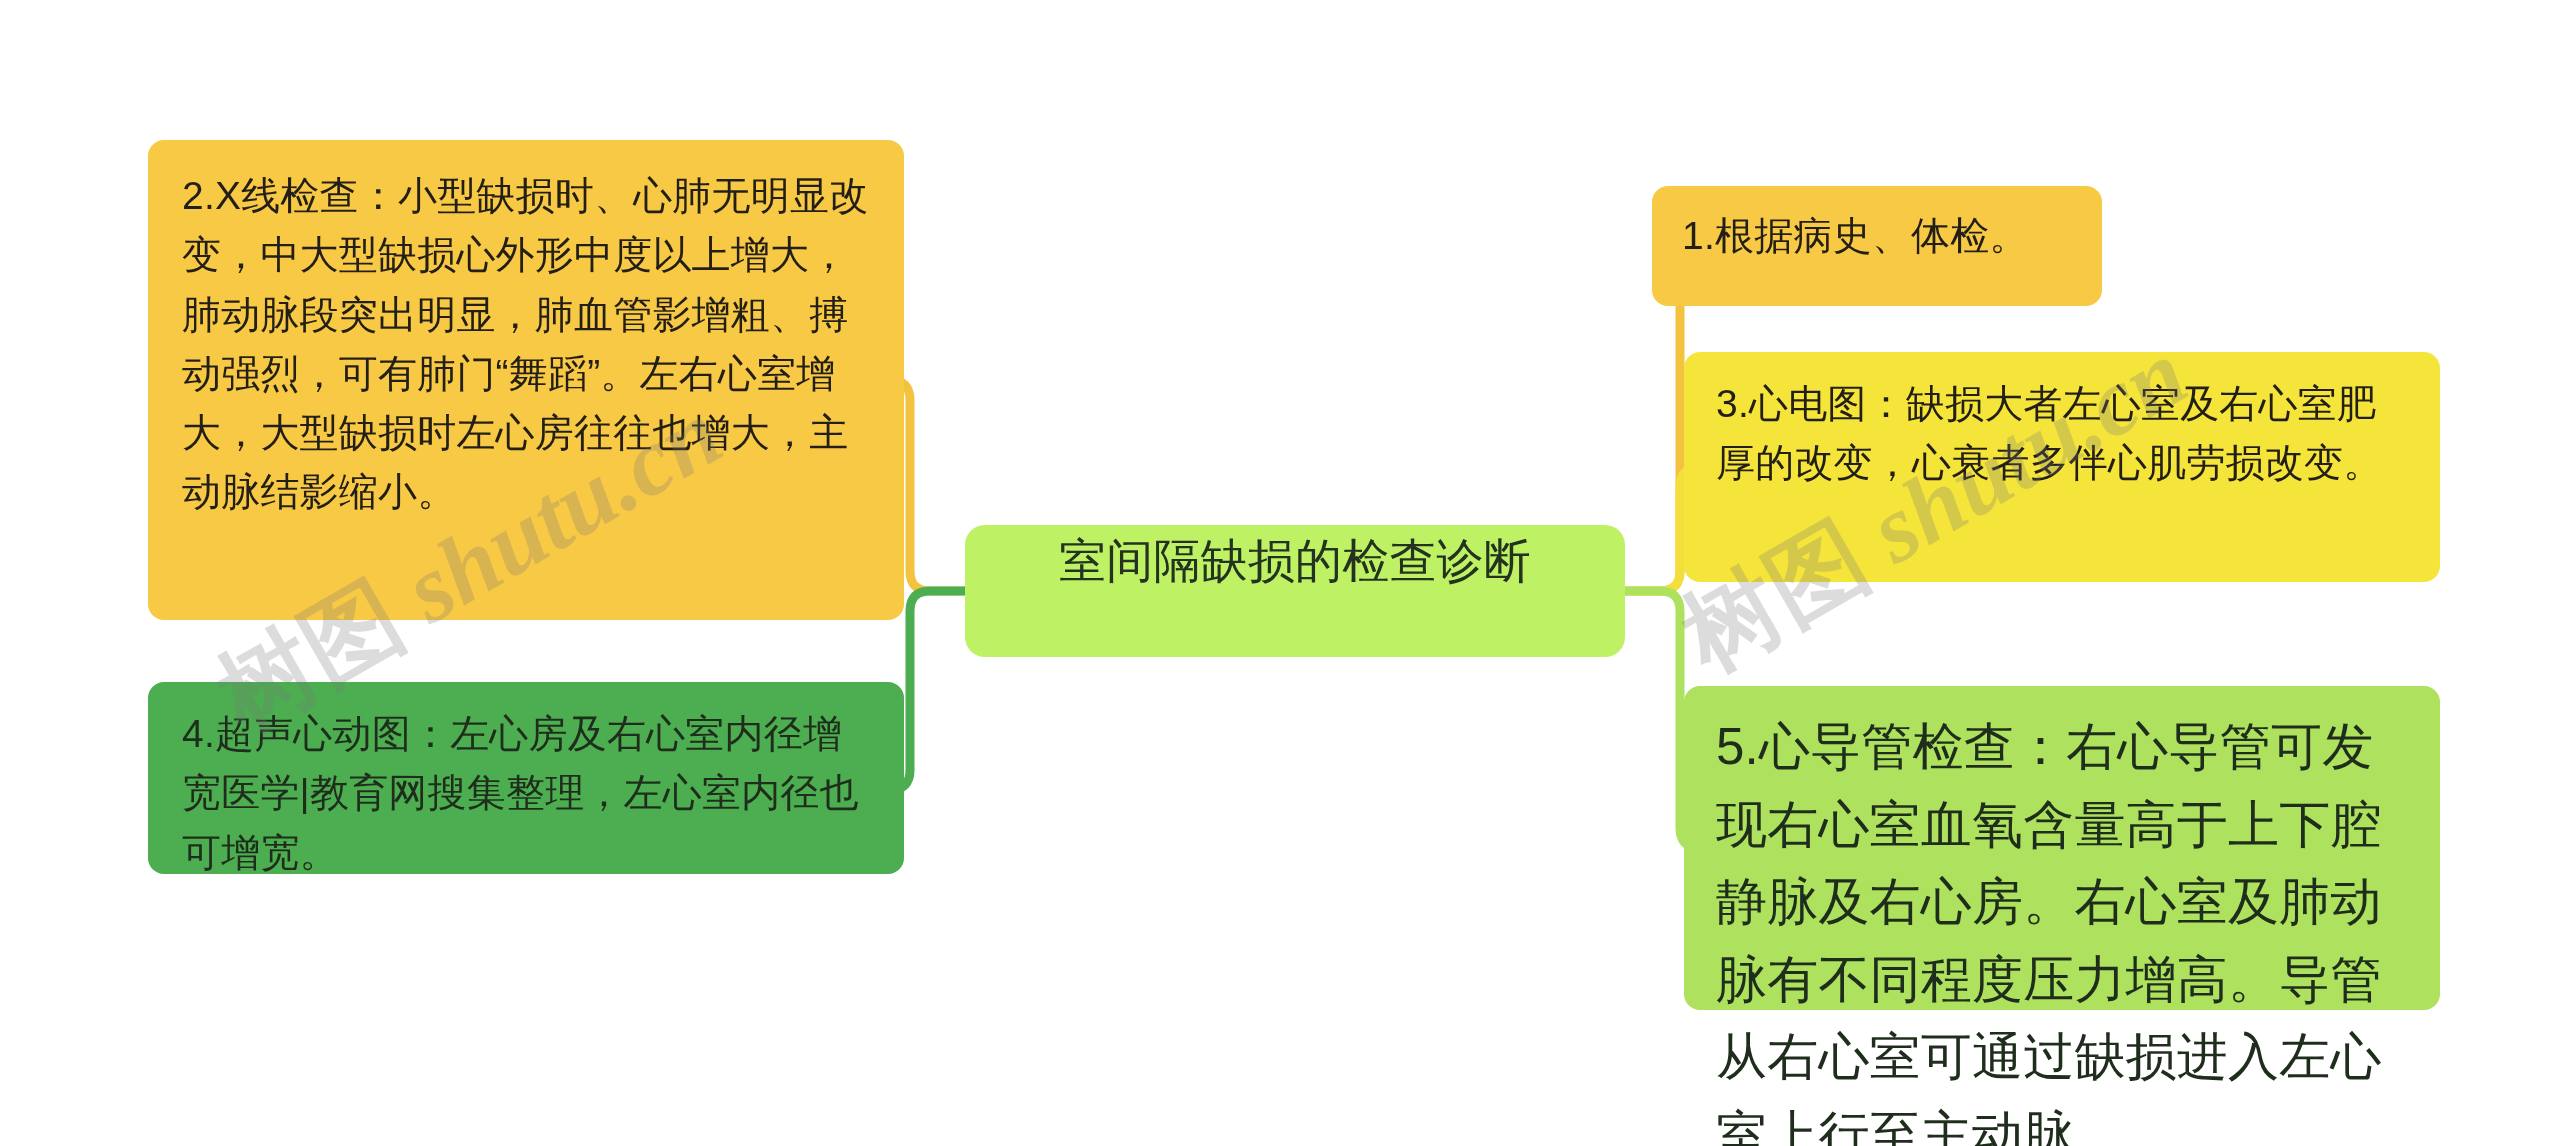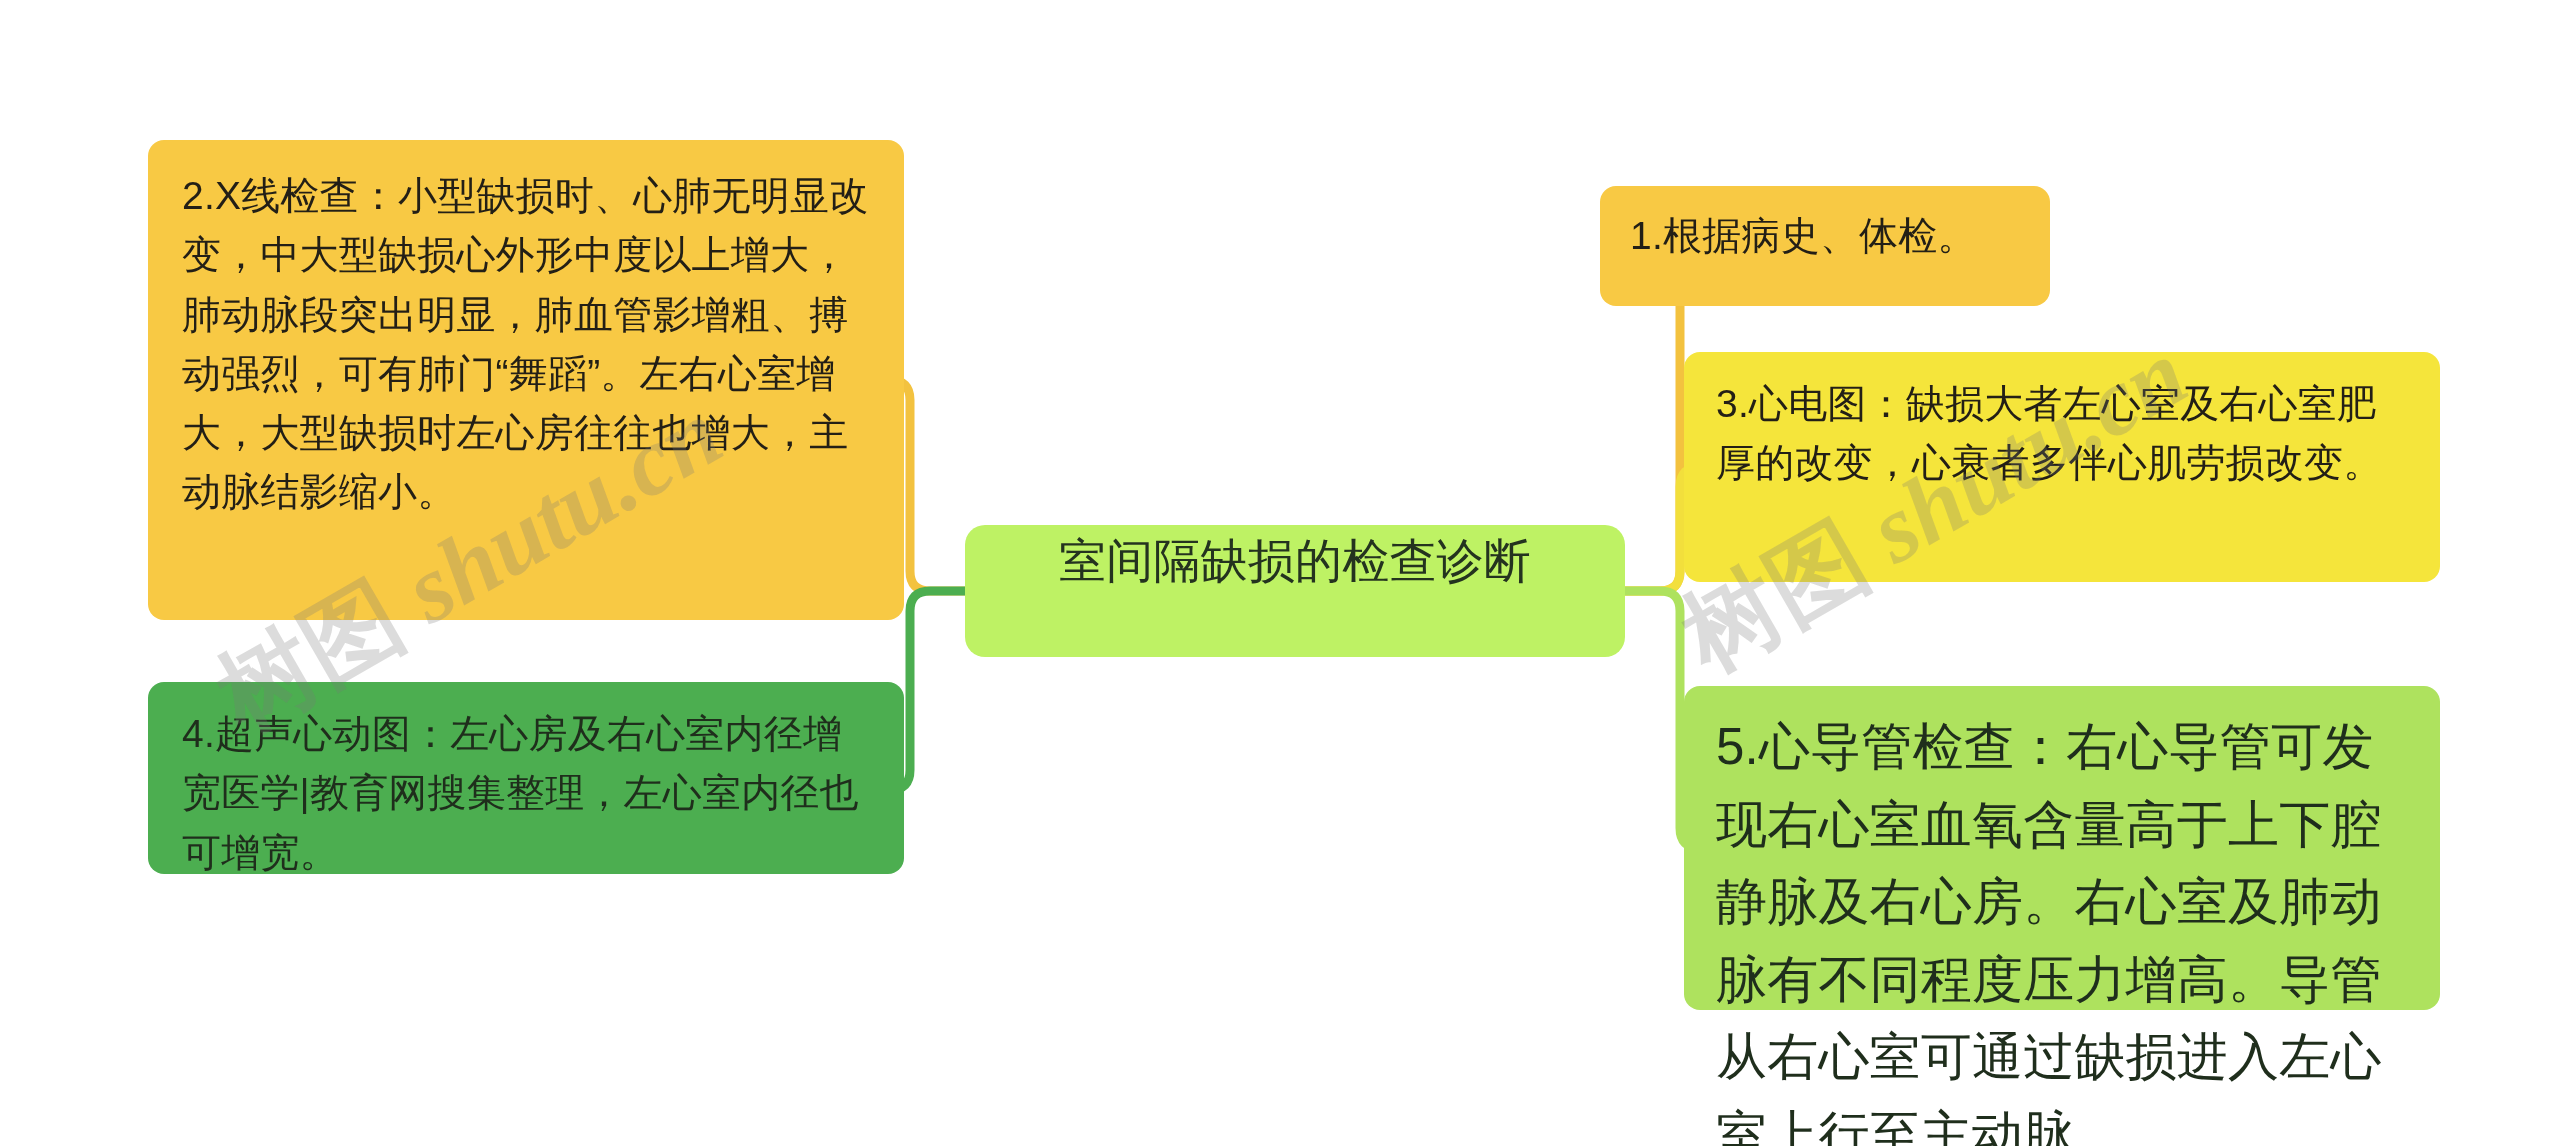--- a/index.html
+++ b/index.html
@@ -114,21 +114,21 @@
     width: 756px;
     height: 192px;
     background: #4CAE50;
     padding: 22px 34px;
     font-size: 39px;
     color: #1f2e1c;
   }
 
   
   #node-1 {
-    left: 1600px;
+    left: 1652px;
     top: 186px;
     width: 450px;
     height: 120px;
     background: #F8C944;
     padding: 20px 30px;
     font-size: 39px;
   }
 
   
   #node-3 {

